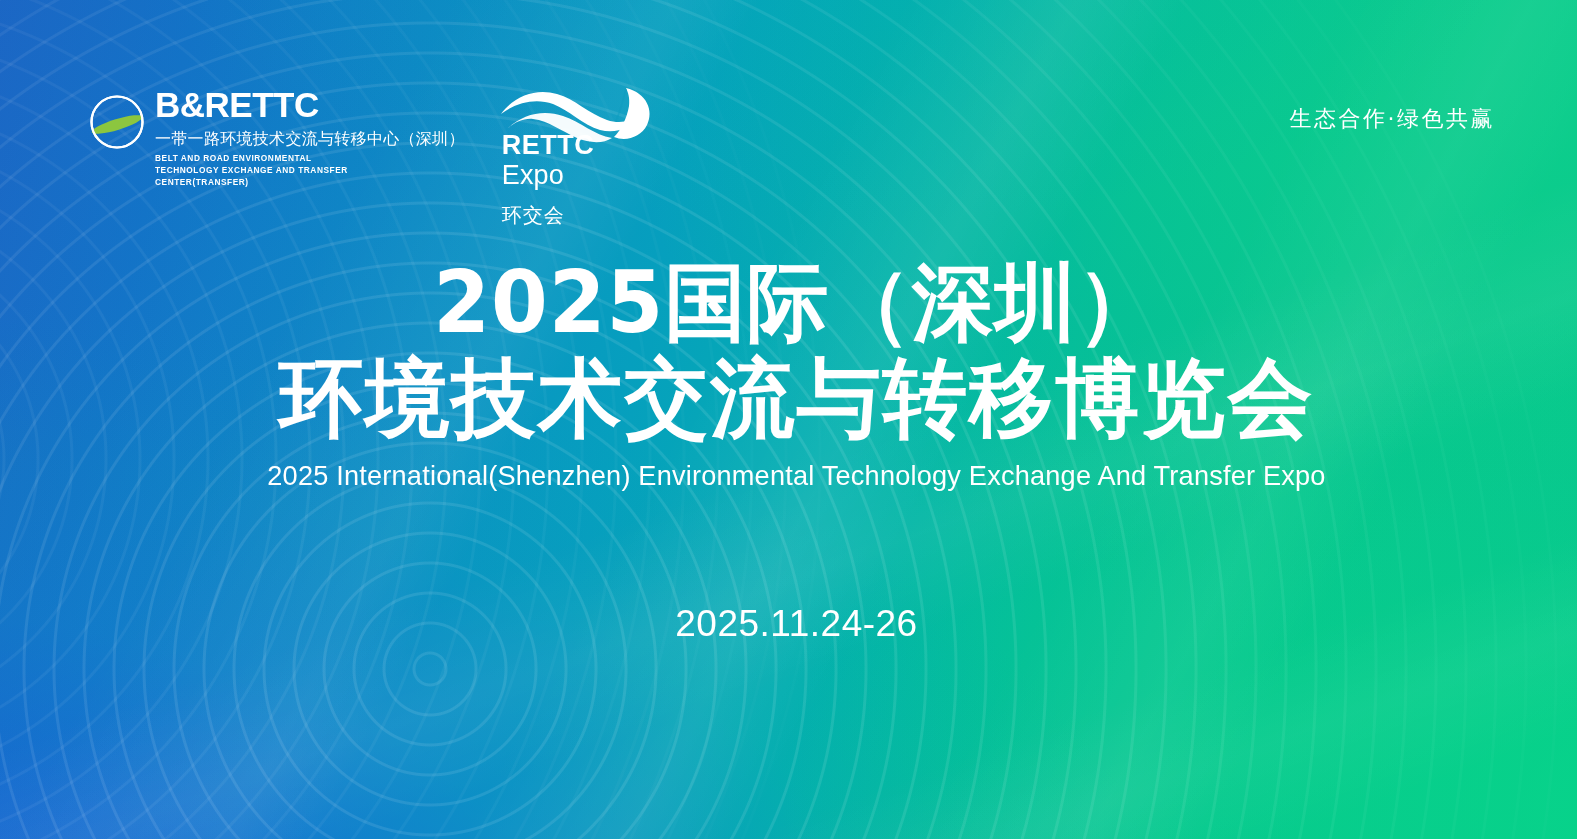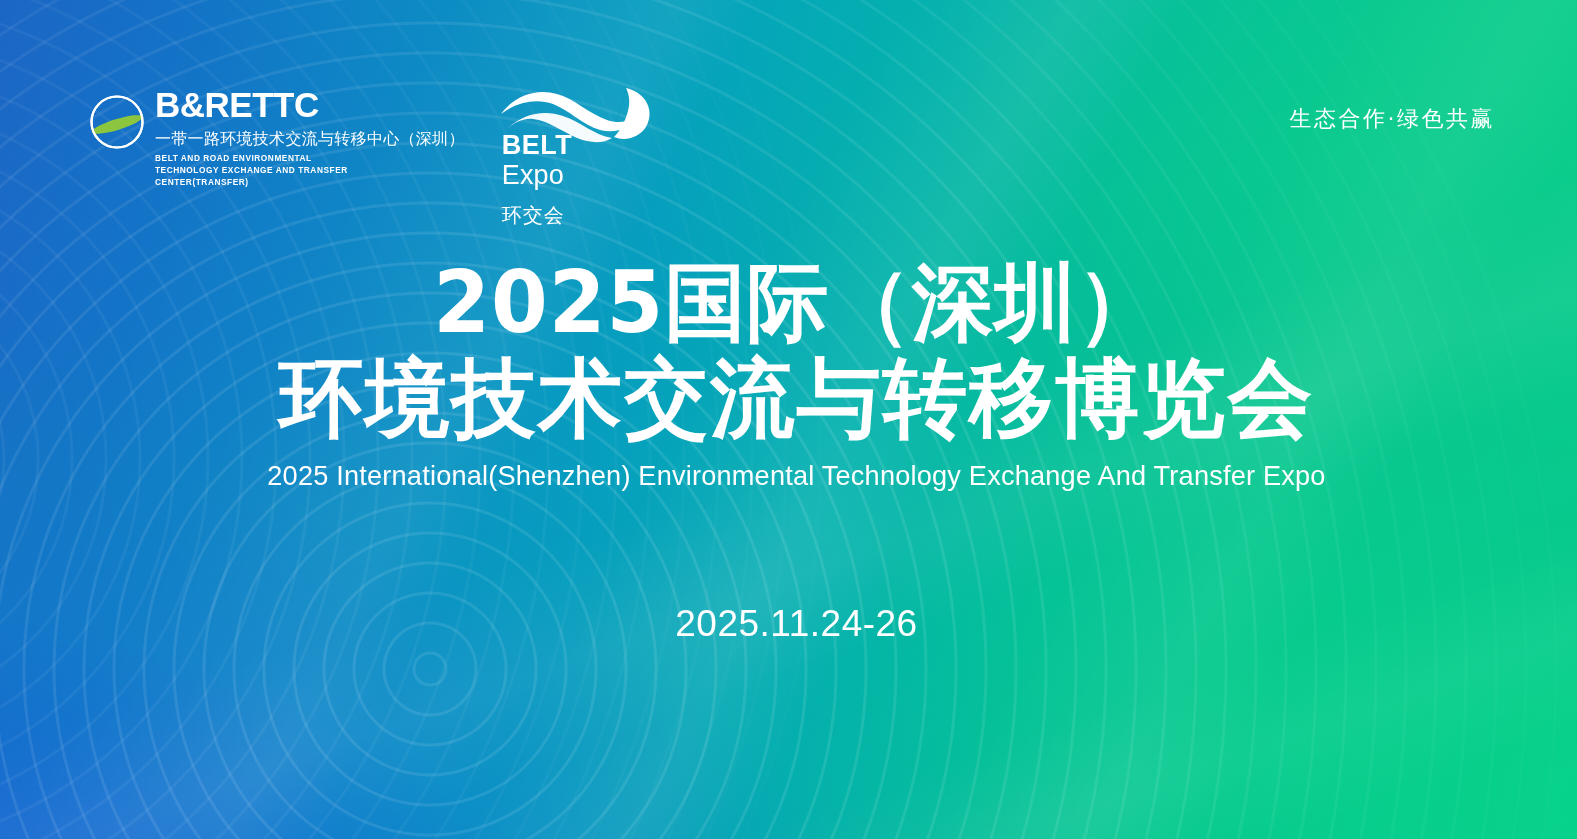--- a/index.html
+++ b/index.html
@@ -414,21 +414,21 @@
             <path d="M127 4 C148 9 155 27 148 41 C142 53 127 58 115 53 C122 46 128 34 130 22 C131 14 129 8 127 4 Z" fill="#ffffff"></path>
             <path d="M127 5 C124 17 120 33 113 46" fill="none" stroke="#0e9cc0" stroke-width="1.6" opacity="0.55"></path>
 
             <path d="M2 30 C16 11 38 4 58 10 C76 15 90 30 108 36 C120 40 131 38 141 31
                      C132 45 116 50 101 46 C84 41 70 26 54 20 C37 14 18 18 2 30 Z" fill="#ffffff"></path>
 
             <path d="M6 47 C22 30 44 25 64 32 C82 38 95 51 113 54 C104 60 90 59 78 54
                      C62 47 50 37 34 35 C24 34 14 39 6 47 Z" fill="#ffffff" opacity="0.96"></path>
           </svg>
           <div class="iete-words">
-            <div class="iete-line1">BELT</div>
+            <div class="iete-line1">RETTC</div>
             <div class="iete-line2">
               <span class="iete-expo">Expo</span>
               <span class="iete-cn">环交会</span>
             </div>
           </div>
         </div>
 
       </div>
 
       <div class="slogan">生态合作·绿色共赢</div>

